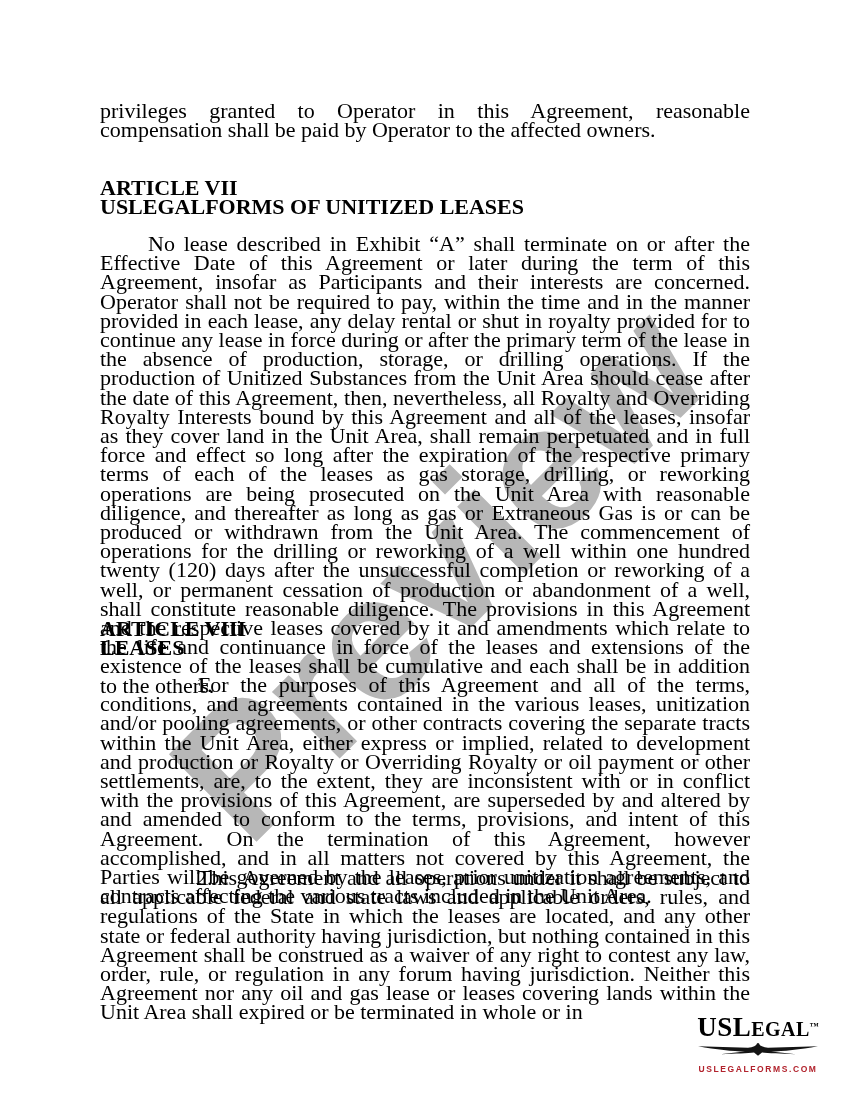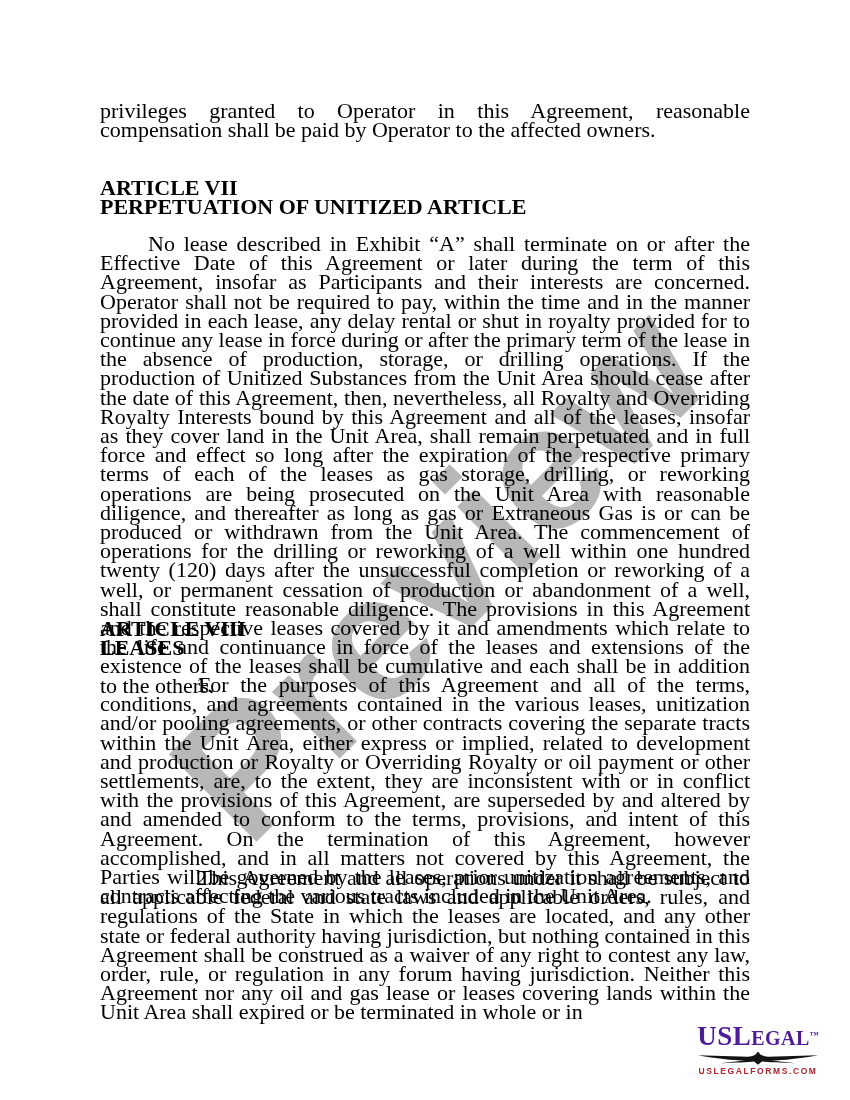--- a/index.html
+++ b/index.html
@@ -23,43 +23,43 @@
   .indent { text-indent:48px; }
   .heading { text-align:left; font-weight:bold; }
   .para-num { display:inline-block; width:50px; font-style:normal; }
 
   .footer {
     position:absolute; left:0; top:1032px; width:850px;
     text-align:center; font-size:13px; z-index:1;
   }
 
   .logo { position:absolute; left:692px; top:1014px; width:132px; text-align:center; z-index:1; }
-  .logo-name { font-family:"Liberation Serif", serif; font-weight:bold; color:#4c1d95; line-height:26px; white-space:nowrap;margin-top:9px; }
+  .logo-name { font-family:"Liberation Serif", serif; font-weight:bold; color:#000000; line-height:26px; white-space:nowrap; }
   .lg-big { font-size:27px; letter-spacing:0.5px; }
   .lg-small { font-size:20px; letter-spacing:0.5px; }
   .lg-tm { font-size:9px; vertical-align:top; position:relative; top:-1px; }
   .logo-eagle { margin-top:-1px; line-height:0; }
   .logo-site {
-    margin-top:1px;
+    margin-top:8px;
     font-family:"Liberation Sans", sans-serif; font-weight:bold;
     font-size:8.5px; letter-spacing:1.6px; color:#b2232d; white-space:nowrap;
   }
 </style>
 </head>
 <body>
 
 <div class="page">
 
   <div class="watermark">Preview</div>
 
   <p class="block justify" style="top:101px">privileges granted to Operator in this Agreement, reasonable compensation shall be paid by Operator to the affected owners.</p>
 
   <div class="block heading" style="top:178px">
     <div>ARTICLE VII</div>
-    <div>PERPETUATION OF UNITIZED ARTICLE</div>
+    <div>USLEGALFORMS OF UNITIZED LEASES</div>
   </div>
 
   <p class="block justify indent" style="top:234px">No lease described in Exhibit “A” shall terminate on or after the Effective Date of this Agreement or later during the term of this Agreement, insofar as Participants and their interests are concerned.  Operator shall not be required to pay, within the time and in the manner provided in each lease, any delay rental or shut in royalty provided for to continue any lease in force during or after the primary term of the lease in the absence of production, storage, or drilling operations.  If the production of Unitized Substances from the Unit Area should cease after the date of this Agreement, then, nevertheless, all Royalty and Overriding Royalty Interests bound by this Agreement and all of the leases, insofar as they cover land in the Unit Area, shall remain perpetuated and in full force and effect so long after the expiration of the respective primary terms of each of the leases as gas storage, drilling, or reworking operations are being prosecuted on the Unit Area with reasonable diligence, and thereafter as long as gas or Extraneous Gas is or can be produced or withdrawn from the Unit Area.  The commencement of operations for the drilling or reworking of a well within one hundred twenty (120) days after the unsuccessful completion or reworking of a well, or permanent cessation of production or abandonment of a well, shall constitute reasonable diligence.  The provisions in this Agreement and the respective leases covered by it and amendments which relate to the life and continuance in force of the leases and extensions of the existence of the leases shall be cumulative and each shall be in addition to the others.</p>
 
   <div class="block heading" style="top:619px">
     <div>ARTICLE VIII</div>
     <div>LEASES</div>
   </div>
 
   <p class="block justify indent" style="top:675px"><span class="para-num">1.</span><span>For the purposes of this Agreement and all of the terms, conditions, and agreements contained in the various leases, unitization and/or pooling agreements, or other contracts covering the separate tracts within the Unit Area, either express or implied, related to development and production or Royalty or Overriding Royalty or oil payment or other settlements, are, to the extent, they are inconsistent with or in conflict with the provisions of this Agreement, are superseded by and altered by and amended to conform to the terms, provisions, and intent of this Agreement.  On the termination of this Agreement, however accomplished, and in all matters not covered by this Agreement, the Parties will be governed by the leases, prior unitization agreements, and contracts affecting the various tracts included in the Unit Area.</span></p>

